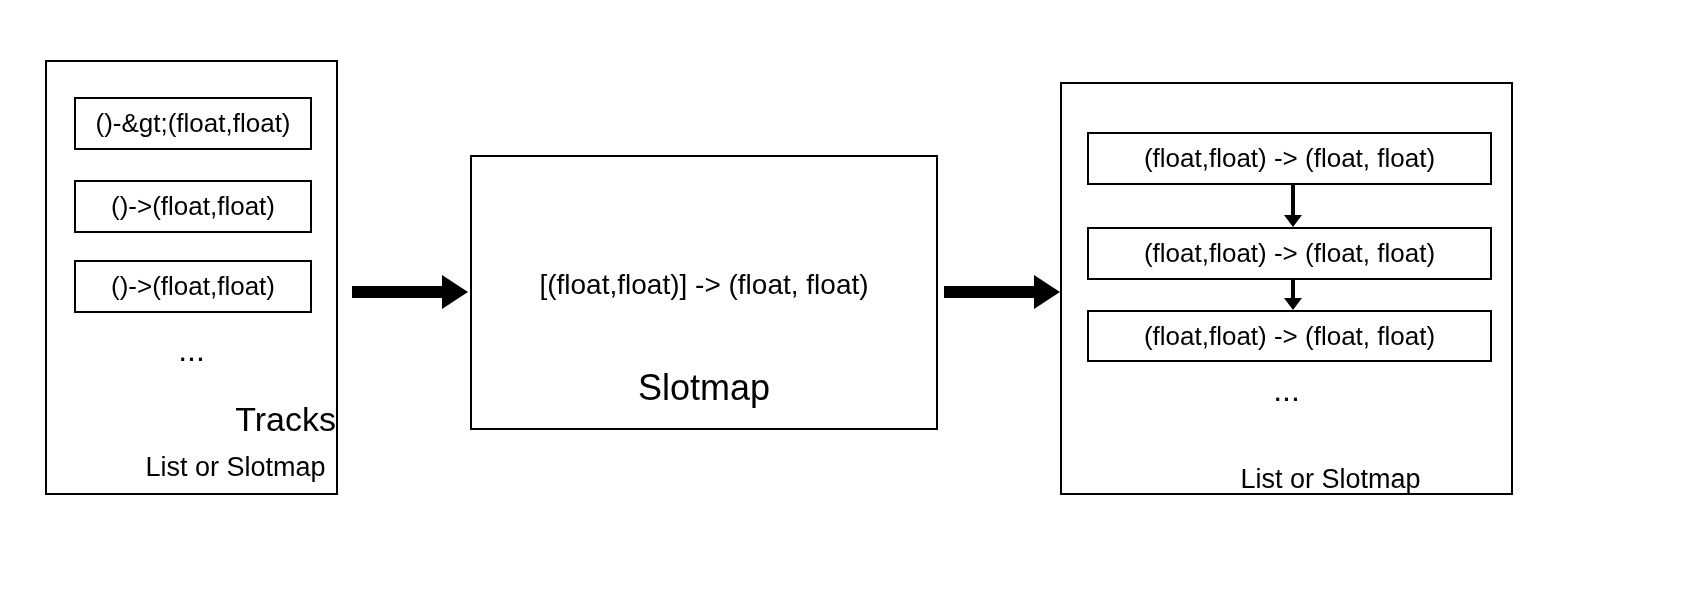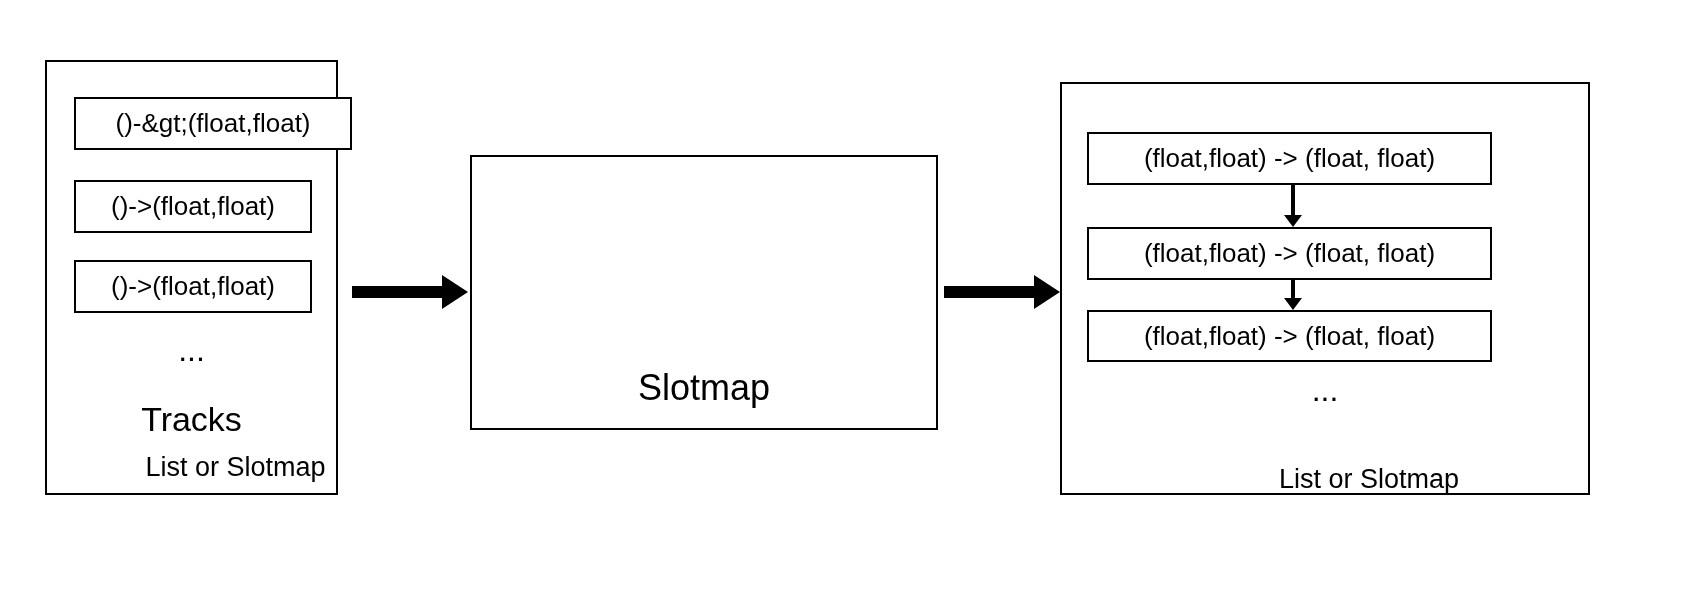--- a/index.html
+++ b/index.html
@@ -36,21 +36,21 @@
     overflow: hidden;
   }
   .centered-text {
     position: absolute;
     left: 0;
     width: 100%;
     text-align: center;
     white-space: nowrap;
   }
   .ellipsis-text { font-size: 32px; }
-  .box-title { font-size: 34px; }
+  .box-title { font-size: 34px; text-align: right; }
   .box-subtitle { font-size: 27px; margin-left: 44px; }
   .reducer-signature { font-size: 28px; }
   .reducer-title { font-size: 36px; }
 
   
   .h-arrow {
     position: absolute;
     width: 116px;
     height: 34px;
   }
@@ -96,49 +96,50 @@
     border-right: 9px solid transparent;
     border-top: 12px solid #000000;
   }
 </style>
 </head>
 <body>
 
 <div class="canvas">
 
   <div class="outer-box" style="left:45px; top:60px; width:293px; height:435px;">
-    <div class="node" style="left:27px; top:35px; width:278px; height:53px;">
+    <div class="node" style="left:27px; top:35px; width:238px; height:53px;">
       <span>()-&amp;gt;(float,float)</span>
     </div>
     <div class="node" style="left:27px; top:118px; width:238px; height:53px;">
       <span>()-&gt;(float,float)</span>
     </div>
     <div class="node" style="left:27px; top:198px; width:238px; height:53px;">
       <span>()-&gt;(float,float)</span>
     </div>
     <div class="centered-text ellipsis-text" style="top:270px;">...</div>
     <div class="centered-text box-title" style="top:338px;">Tracks</div>
     <div class="centered-text box-subtitle" style="top:390px;">List or Slotmap</div>
   </div>
 
   <div class="h-arrow" style="left:352px; top:275px;">
     <div class="shaft"></div>
     <div class="head"></div>
   </div>
 
   <div class="outer-box" style="left:470px; top:155px; width:468px; height:275px;">
+    <div class="centered-text reducer-signature" style="top:112px;">[(float,float)] -&gt; (float, float)</div>
     <div class="centered-text reducer-title" style="top:210px;">Slotmap</div>
   </div>
 
   <div class="h-arrow" style="left:944px; top:275px;">
     <div class="shaft"></div>
     <div class="head"></div>
   </div>
 
-  <div class="outer-box" style="left:1060px; top:82px; width:530px; height:413px;">
+  <div class="outer-box" style="left:1060px; top:82px; width:453px; height:413px;">
     <div class="node" style="left:25px; top:48px; width:405px; height:53px;">
       <span>(float,float) -&gt; (float, float)</span>
     </div>
     <div class="v-arrow" style="left:218px; top:101px; height:42px;">
       <div class="shaft"></div>
       <div class="head"></div>
     </div>
     <div class="node" style="left:25px; top:143px; width:405px; height:53px;">
       <span>(float,float) -&gt; (float, float)</span>
     </div>

